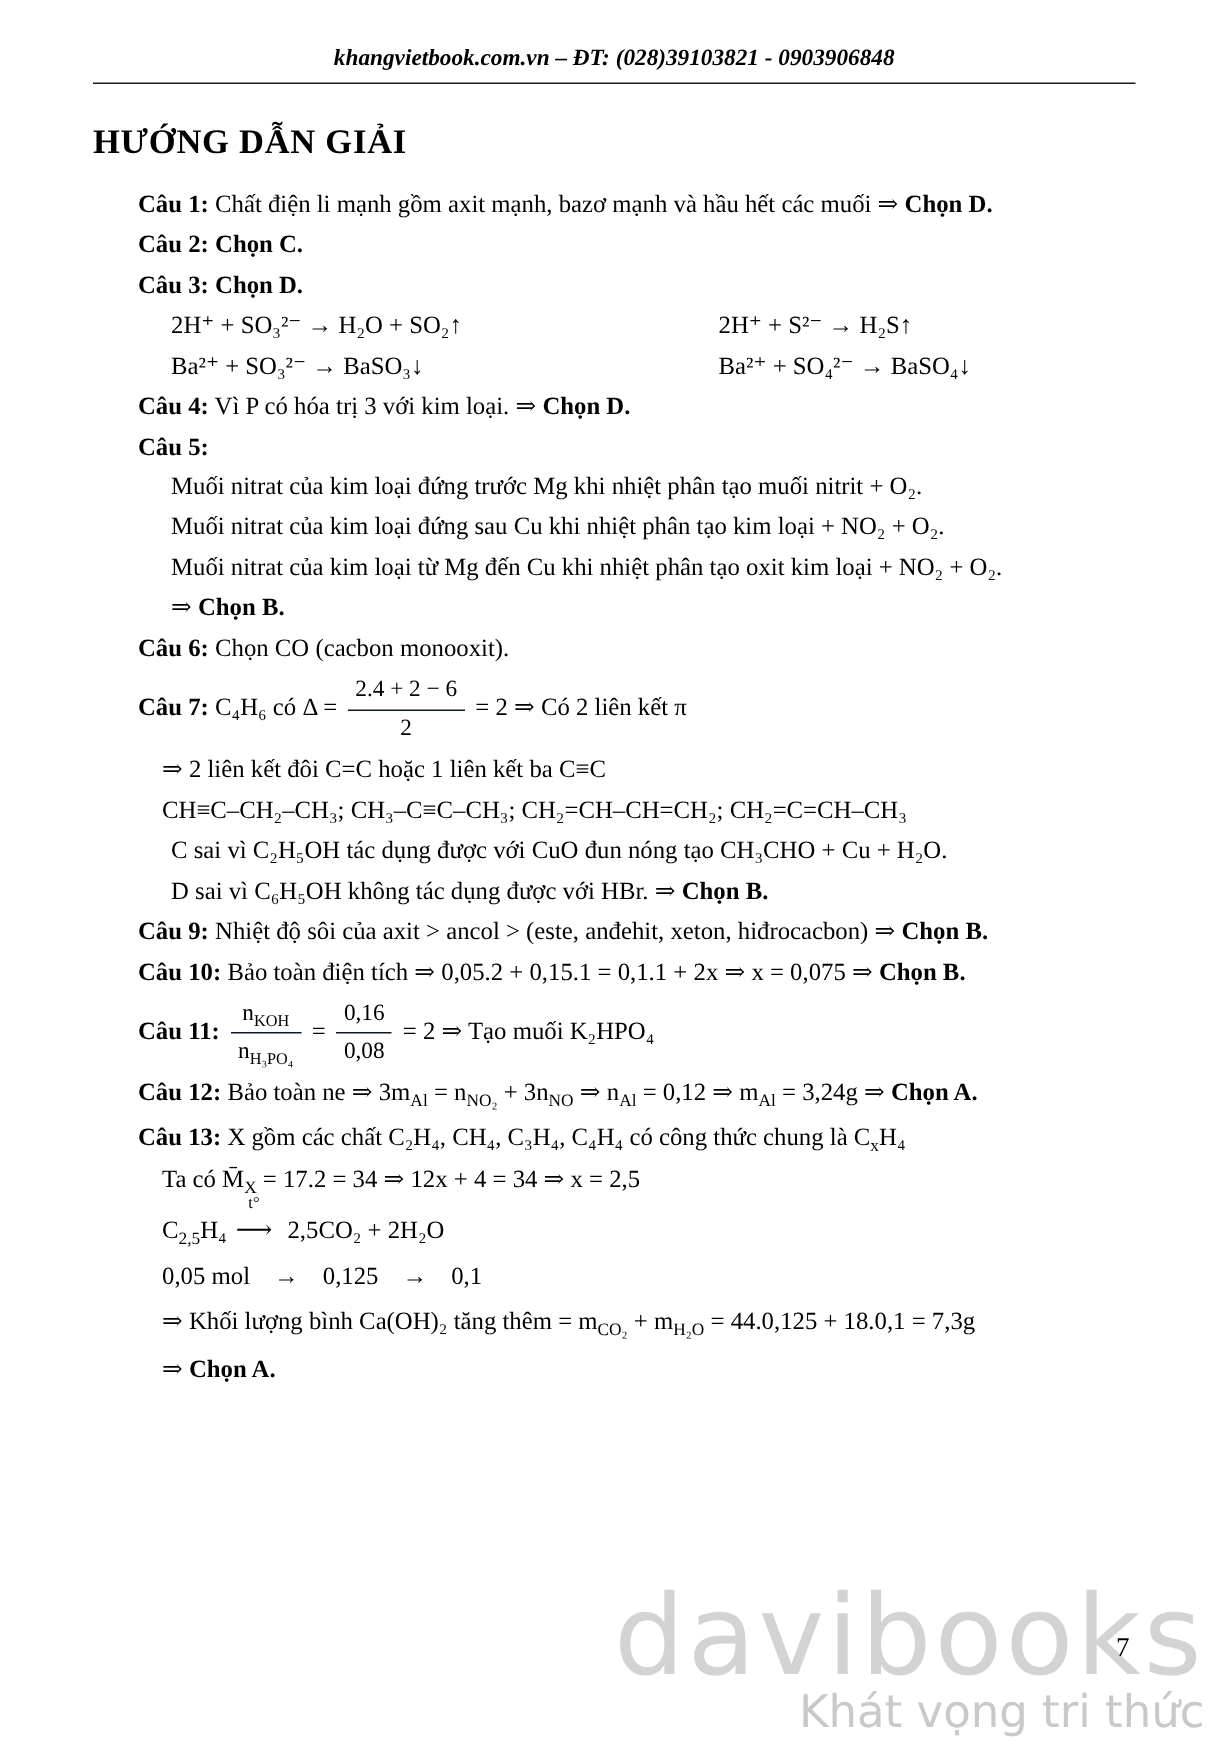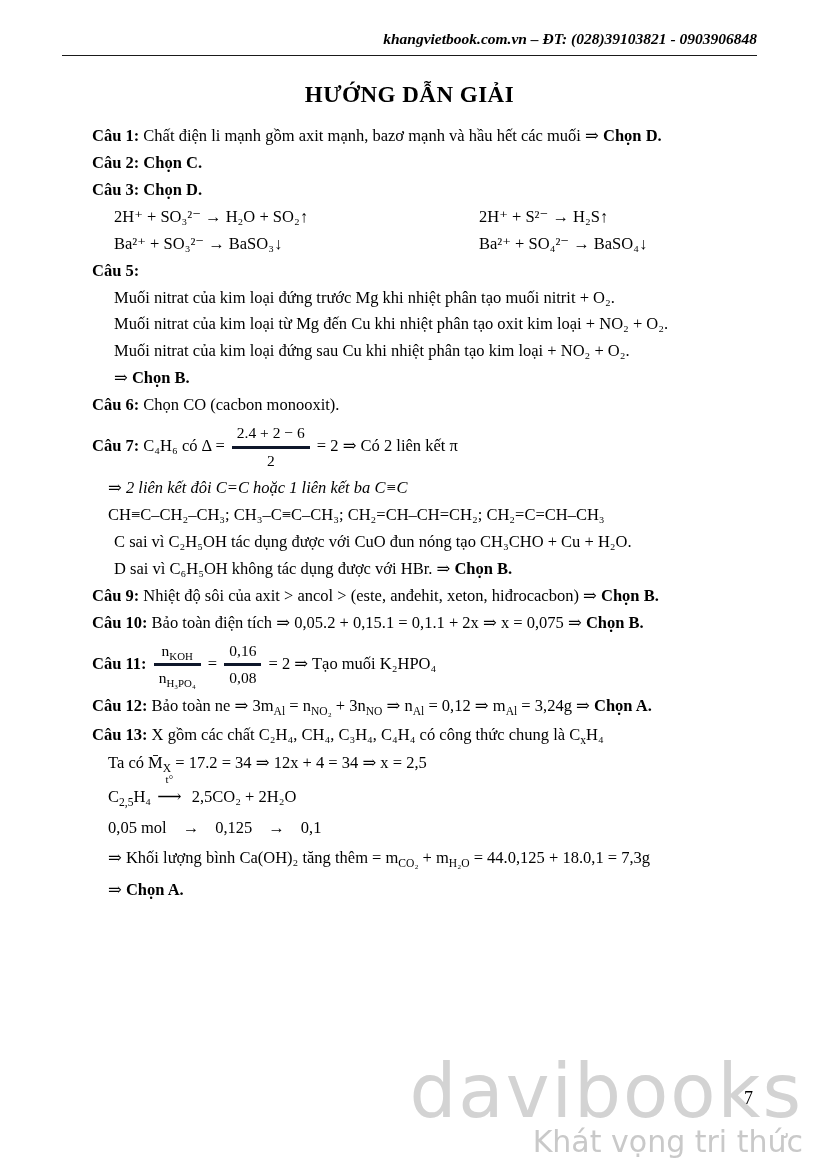--- a/index.html
+++ b/index.html
@@ -10,29 +10,29 @@
     font-family: "Liberation Serif", "DejaVu Serif", serif;
     position: relative;
     overflow: hidden;
   }
   .page {
     position: relative;
     z-index: 1;
     padding: 30px 58px 0 62px;
   }
   .header {
-    text-align: right;
+    text-align: center;
     font-style: italic;
     font-weight: bold;
     font-size: 15.5px;
     padding-bottom: 7px;
     border-bottom: 1.5px solid #1a1a1a;
   }
   .title {
-    text-align: center;
+    text-align: left;
     font-weight: bold;
     font-size: 23px;
     letter-spacing: 0.5px;
     margin: 26px 0 16px 0;
   }
   .content {
     font-size: 16.5px;
     line-height: 1.45;
     margin-left: 30px;
   }
@@ -44,21 +44,21 @@
   .gap { display: inline-block; }
   .frac {
     display: inline-block;
     vertical-align: middle;
     text-align: center;
     font-size: 15.5px;
     margin: 0 3px;
   }
   .frac .num {
     display: block;
-    border-bottom: 3px solid #0f172a;
+    border-bottom: 1px solid #0f172a;
     padding: 0 5px 1px 5px;
   }
   .frac .den { display: block; padding: 1px 5px 0 5px; }
   .cols { display: flex; }
   .cols .col-left { display: inline-block; width: 345px; flex: 0 0 345px; }
   .cols .col-right { display: inline-block; }
   .tarrow { display: inline-block; position: relative; margin: 0 6px; }
   .tarrow .lbl {
     position: absolute; top: -13px; left: 50%;
     transform: translateX(-50%);
@@ -105,28 +105,29 @@
       <div class="line"><b>Câu 2: Chọn C.</b></div>
       <div class="line"><b>Câu 3: Chọn D.</b></div>
       <div class="line indent2 cols">
         <span class="col-left">2H⁺ + SO₃²⁻ → H₂O + SO₂↑</span>
         <span class="col-right">2H⁺ + S²⁻ → H₂S↑</span>
       </div>
       <div class="line indent2 cols">
         <span class="col-left">Ba²⁺ + SO₃²⁻ → BaSO₃↓</span>
         <span class="col-right">Ba²⁺ + SO₄²⁻ → BaSO₄↓</span>
       </div>
+      <div class="line"><b>Câu 4:</b> Vì P có hóa trị 3 với kim loại. ⇒ <b>Chọn D.</b></div>
       <div class="line"><b>Câu 5:</b></div>
       <div class="line indent2">Muối nitrat của kim loại đứng trước Mg khi nhiệt phân tạo muối nitrit + O₂.</div>
+      <div class="line indent2">Muối nitrat của kim loại đứng sau Cu khi nhiệt phân tạo kim loại + NO₂ + O₂.</div>
       <div class="line indent2">Muối nitrat của kim loại từ Mg đến Cu khi nhiệt phân tạo oxit kim loại + NO₂ + O₂.</div>
-      <div class="line indent2">Muối nitrat của kim loại đứng sau Cu khi nhiệt phân tạo kim loại + NO₂ + O₂.</div>
       <div class="line indent2">⇒ <b>Chọn B.</b></div>
       <div class="line"><b>Câu 6:</b> Chọn CO (cacbon monooxit).</div>
       <div class="line" style="margin-top: 5px;"><b>Câu 7:</b> C₄H₆ có  Δ = <span class="frac"><span class="num">2.4 + 2 − 6</span><span class="den">2</span></span> = 2 ⇒ Có 2 liên kết π</div>
-      <div class="line indent1" style="margin-top: 4px; font-style: italic;">⇒ 2 liên kết đôi C=C hoặc 1 liên kết ba C≡C</div>
+      <div class="line indent1" style="margin-top: 4px;">⇒ 2 liên kết đôi C=C hoặc 1 liên kết ba C≡C</div>
       <div class="line indent1">CH≡C–CH₂–CH₃; CH₃–C≡C–CH₃; CH₂=CH–CH=CH₂; CH₂=C=CH–CH₃</div>
       <div class="line indent2">C sai vì C₂H₅OH tác dụng được với CuO đun nóng tạo CH₃CHO + Cu + H₂O.</div>
       <div class="line indent2">D sai vì C₆H₅OH không tác dụng được với HBr. ⇒ <b>Chọn B.</b></div>
       <div class="line"><b>Câu 9:</b> Nhiệt độ sôi của axit &gt; ancol &gt; (este, anđehit, xeton, hiđrocacbon) ⇒ <b>Chọn B.</b></div>
       <div class="line"><b>Câu 10:</b> Bảo toàn điện tích ⇒ 0,05.2 + 0,15.1 = 0,1.1 + 2x ⇒ x = 0,075 ⇒ <b>Chọn B.</b></div>
       <div class="line" style="margin-top: 5px;"><b>Câu 11: </b><span class="frac"><span class="num">n<sub>KOH</sub></span><span class="den">n<sub>H₃PO₄</sub></span></span> = <span class="frac"><span class="num">0,16</span><span class="den">0,08</span></span> = 2 ⇒ Tạo muối K₂HPO₄</div>
       <div class="line" style="margin-top: 4px;"><b>Câu 12:</b> Bảo toàn ne ⇒ 3m<sub>Al</sub> = n<sub>NO₂</sub> + 3n<sub>NO</sub> ⇒ n<sub>Al</sub> = 0,12 ⇒ m<sub>Al</sub> = 3,24g ⇒ <b>Chọn A.</b></div>
       <div class="line" style="margin-top: 6px;"><b>Câu 13:</b> X gồm các chất C₂H₄, CH₄, C₃H₄, C₄H₄ có công thức chung là C<sub>x</sub>H₄</div>
       <div class="line indent1" style="margin-top: 4px;">Ta có M̄<sub>X</sub> = 17.2 = 34 ⇒ 12x + 4 = 34 ⇒ x = 2,5</div>
       <div class="line indent1" style="margin-top: 10px;">C<sub>2,5</sub>H₄<span class="tarrow"><span class="lbl">t°</span><span class="arr">⟶</span></span> 2,5CO₂ + 2H₂O</div>

